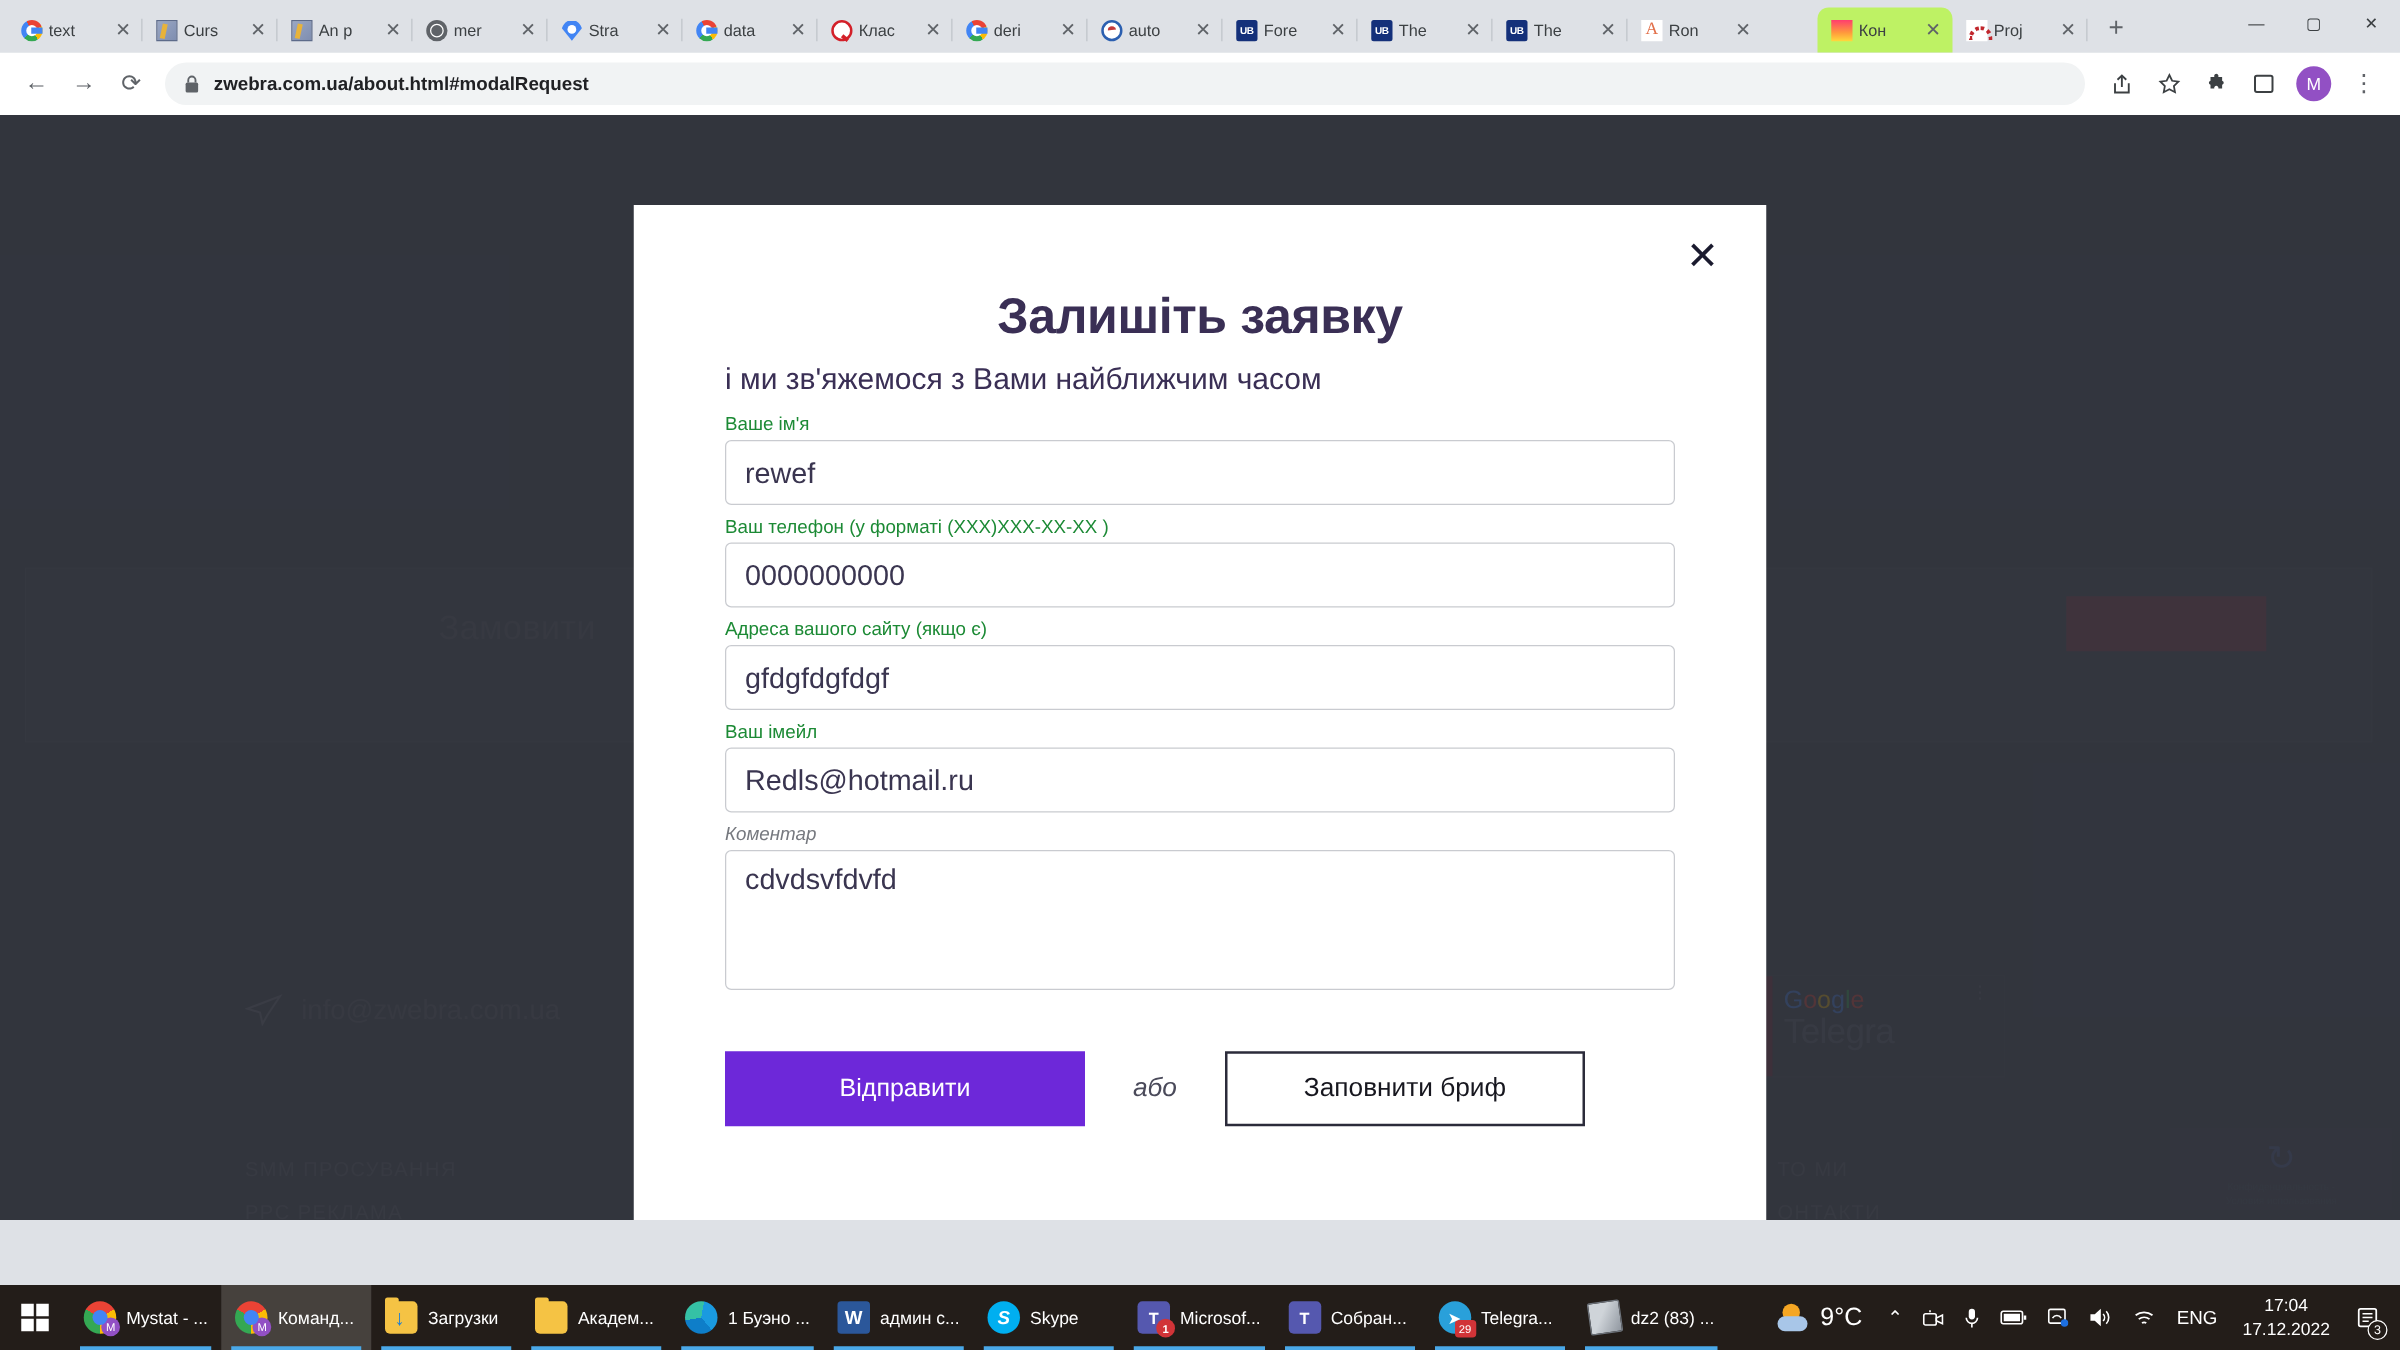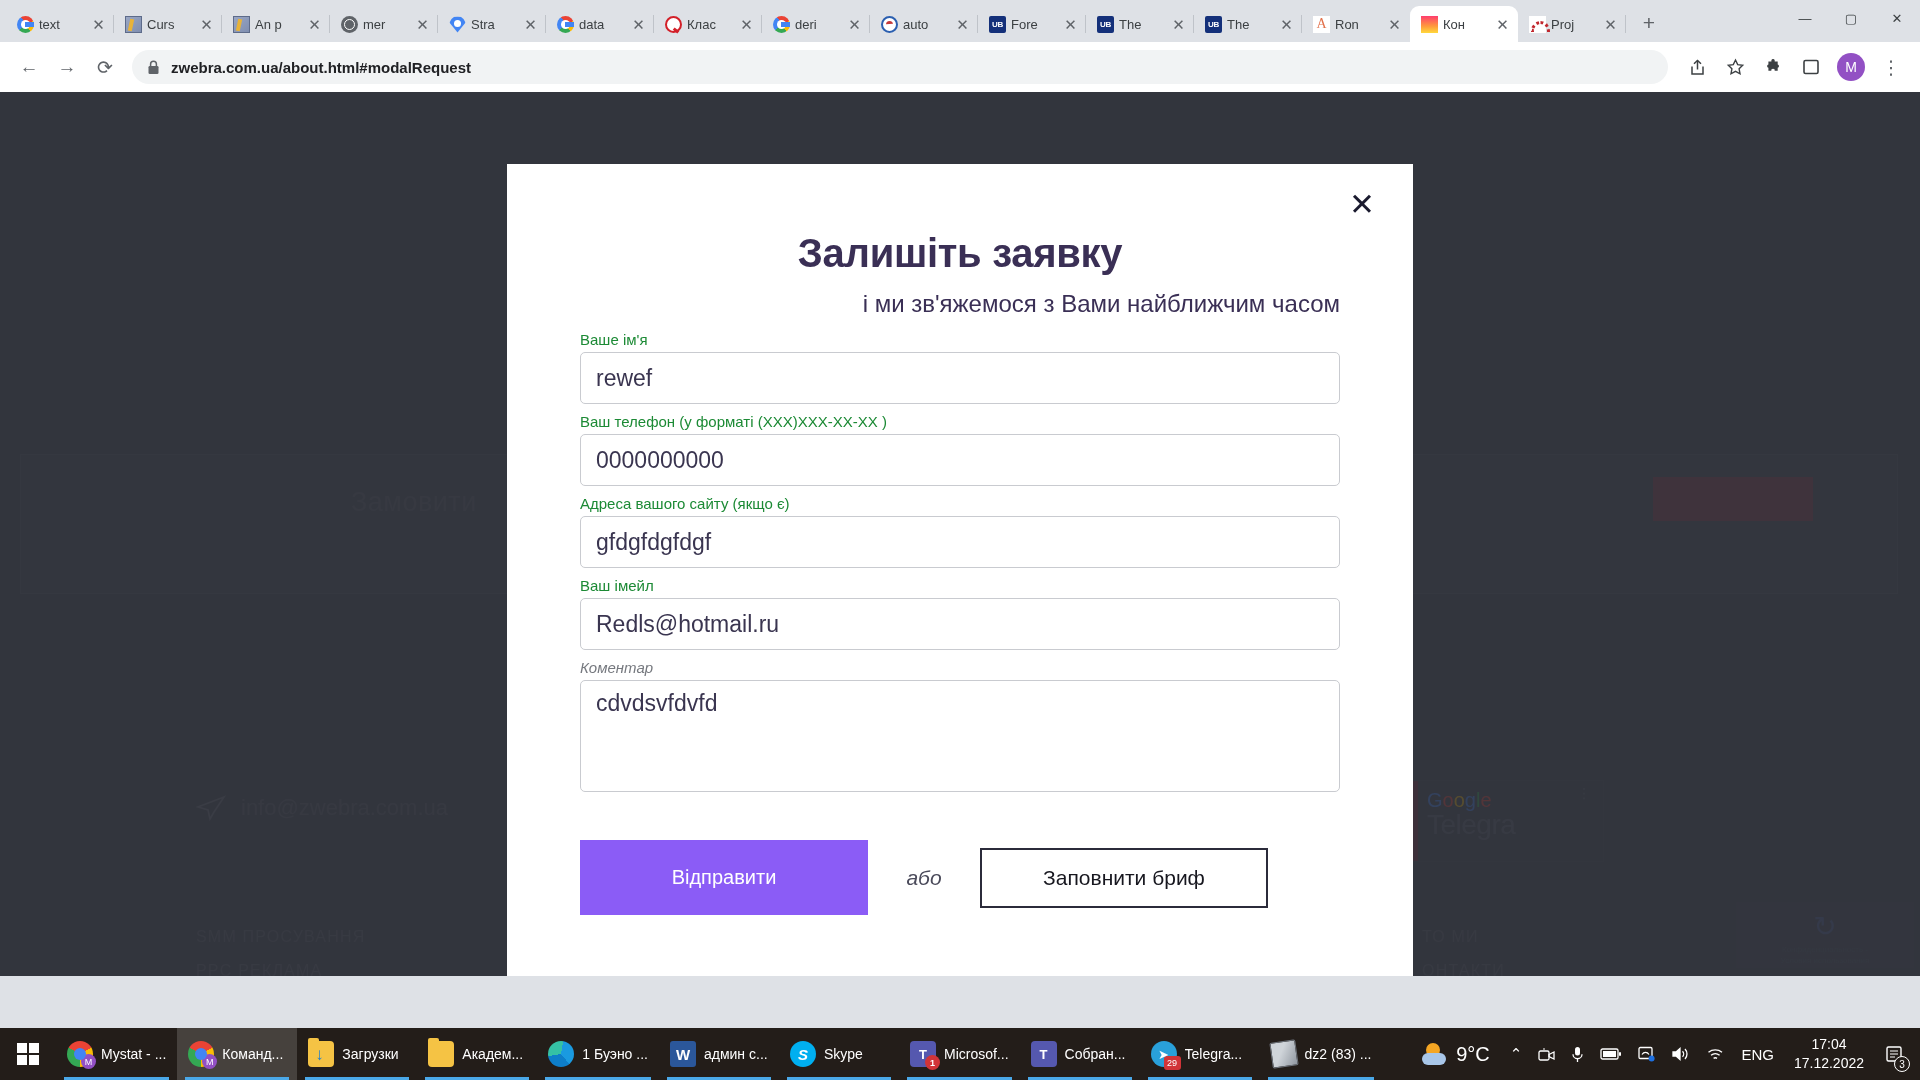--- a/index.html
+++ b/index.html
@@ -18,21 +18,21 @@
     display: flex; align-items: flex-end; padding-left: 6px;
     position: relative;
   }
   .tab {
     height: 36px; width: 108px; flex: 0 0 108px;
     display: flex; align-items: center; gap: 5px;
     padding: 0 7px 0 11px;
     border-radius: 9px 9px 0 0;
     font-size: 13px; color: #3c4043; position: relative;
   }
-  .tab.active { background: #ffffff; }
+  .tab.active { background: #bef264; margin-left: 44px; }
   .tab:not(.active)::after {
     content: ""; position: absolute; right: 0; top: 9px;
     height: 18px; width: 1px; background: #bfc3c9;
   }
   .tab.active::after, .tab.before-active::after { display: none; }
   .tab .favicon { width: 17px; height: 17px; flex: 0 0 17px; position: relative; }
   .tab .tlabel {
     flex: 1 1 auto; overflow: hidden; white-space: nowrap;
     text-overflow: clip; font-size: 13px; color: #3c4043;
     -webkit-mask-image: linear-gradient(90deg,#000 60%,transparent 100%);
@@ -186,21 +186,21 @@
   .modal-close {
     position: absolute; right: 31px; top: 20px; width: 40px; height: 40px;
     display: flex; align-items: center; justify-content: center;
     font-size: 31px; color: #1a1a2e; font-weight: 300; line-height: 1;
   }
   .modal-title {
     text-align: center; font-size: 40px; font-weight: bold;
     color: #3a2f55; padding-top: 67px; letter-spacing: -0.3px;
   }
   .modal-sub {
-    text-align: right; font-size: 24px; color: #3a2f55;
+    text-align: left; font-size: 24px; color: #3a2f55;
     margin-top: 14px; font-weight: normal;
   }
   .form { margin-top: 13px; }
   .field-label {
     font-size: 15px; color: #1c8a35; margin-bottom: 4px; display: block;
   }
   .field-label.gray { color: #76797f; font-style: italic; }
   .field-input {
     width: 100%; height: 52px; border: 1px solid #c9cbd0; border-radius: 5px;
     padding: 0 15px; font-size: 23px; color: #3a3550;
@@ -210,21 +210,21 @@
   .field-textarea {
     width: 100%; height: 112px; border: 1px solid #c9cbd0; border-radius: 5px;
     padding: 9px 15px; font-size: 23px; color: #3a3550;
     font-family: "Liberation Sans", sans-serif; resize: none; outline: none;
     line-height: 1.15;
   }
   .actions {
     display: flex; align-items: center; margin-top: 44px; gap: 0;
   }
   .btn-submit {
-    width: 288px; height: 75px; background: #8b5cf6; color: #fff;
+    width: 288px; height: 60px; background: #6d28d9; color: #fff;
     border: none; font-size: 20px; font-family: "Liberation Sans", sans-serif;
     cursor: pointer;
   }
   .or-text {
     font-size: 21px; color: #4a4a5a; font-style: italic;
     width: 112px; text-align: center;
   }
   .btn-brief {
     width: 288px; height: 60px; background: #fff; color: #17171f;
     border: 2px solid #2b2b3a; font-size: 21px;

